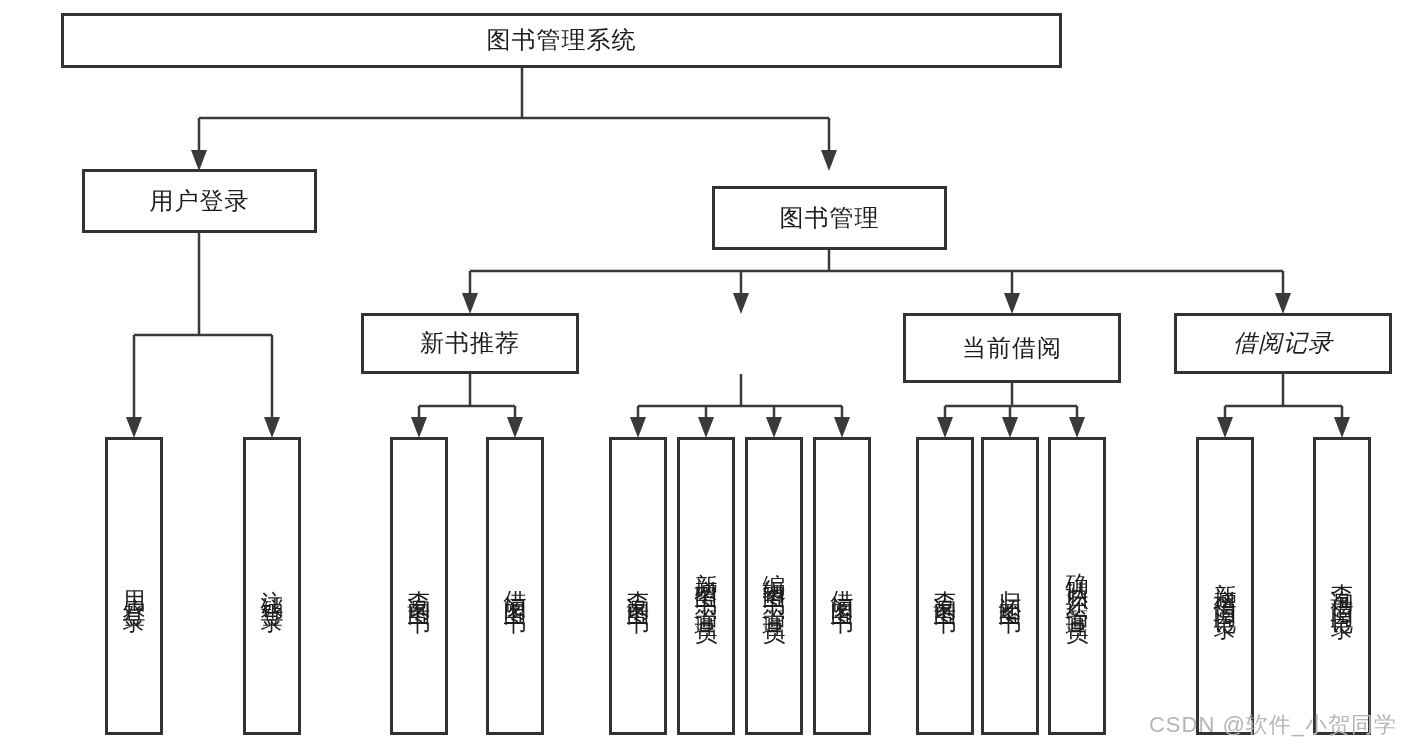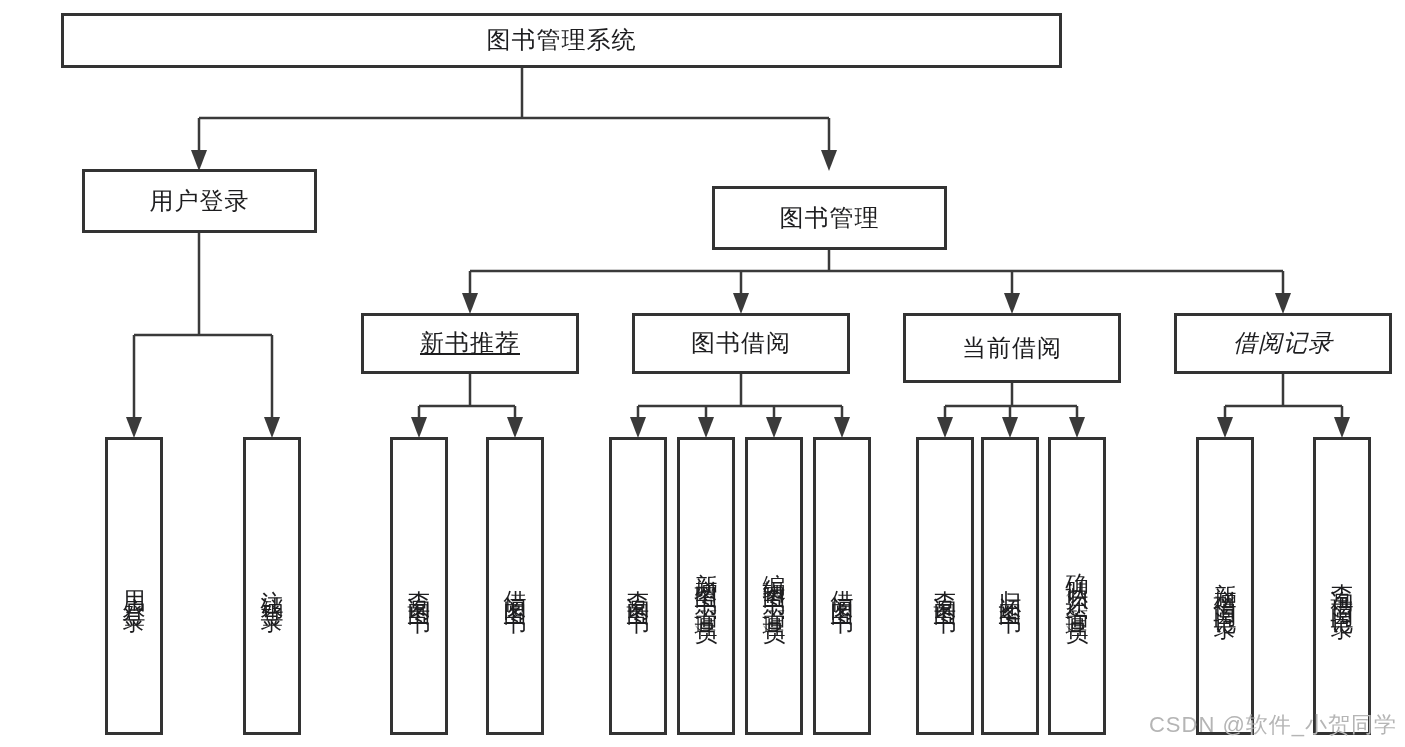--- a/index.html
+++ b/index.html
@@ -119,25 +119,22 @@
     <span class="lbl">图书管理系统</span>
   </div>
 
   <div class="box" style="left:82px; top:169px; width:235px; height:64px;">
     <span class="lbl">用户登录</span>
   </div>
   <div class="box" style="left:712px; top:186px; width:235px; height:64px;">
     <span class="lbl">图书管理</span>
   </div>
 
-  <div class="box" style="left:361px; top:313px; width:218px; height:61px;text-decoration:underline;">
+  <div class="box" style="left:361px; top:313px; width:218px; height:61px;">
     <span class="lbl">新书推荐</span>
-  </div>
-  <div class="box" style="left:632px; top:313px; width:218px; height:61px;">
-    <span class="lbl">图书借阅</span>
   </div>
   <div class="box" style="left:903px; top:313px; width:218px; height:70px;">
     <span class="lbl">当前借阅</span>
   </div>
   <div class="box" style="left:1174px; top:313px; width:218px; height:61px;font-style:italic;">
     <span class="lbl">借阅记录</span>
   </div>
 
   <div class="box leaf" style="left:105px; top:437px; width:58px; height:298px;">
     <span class="lbl">用户登录</span>

